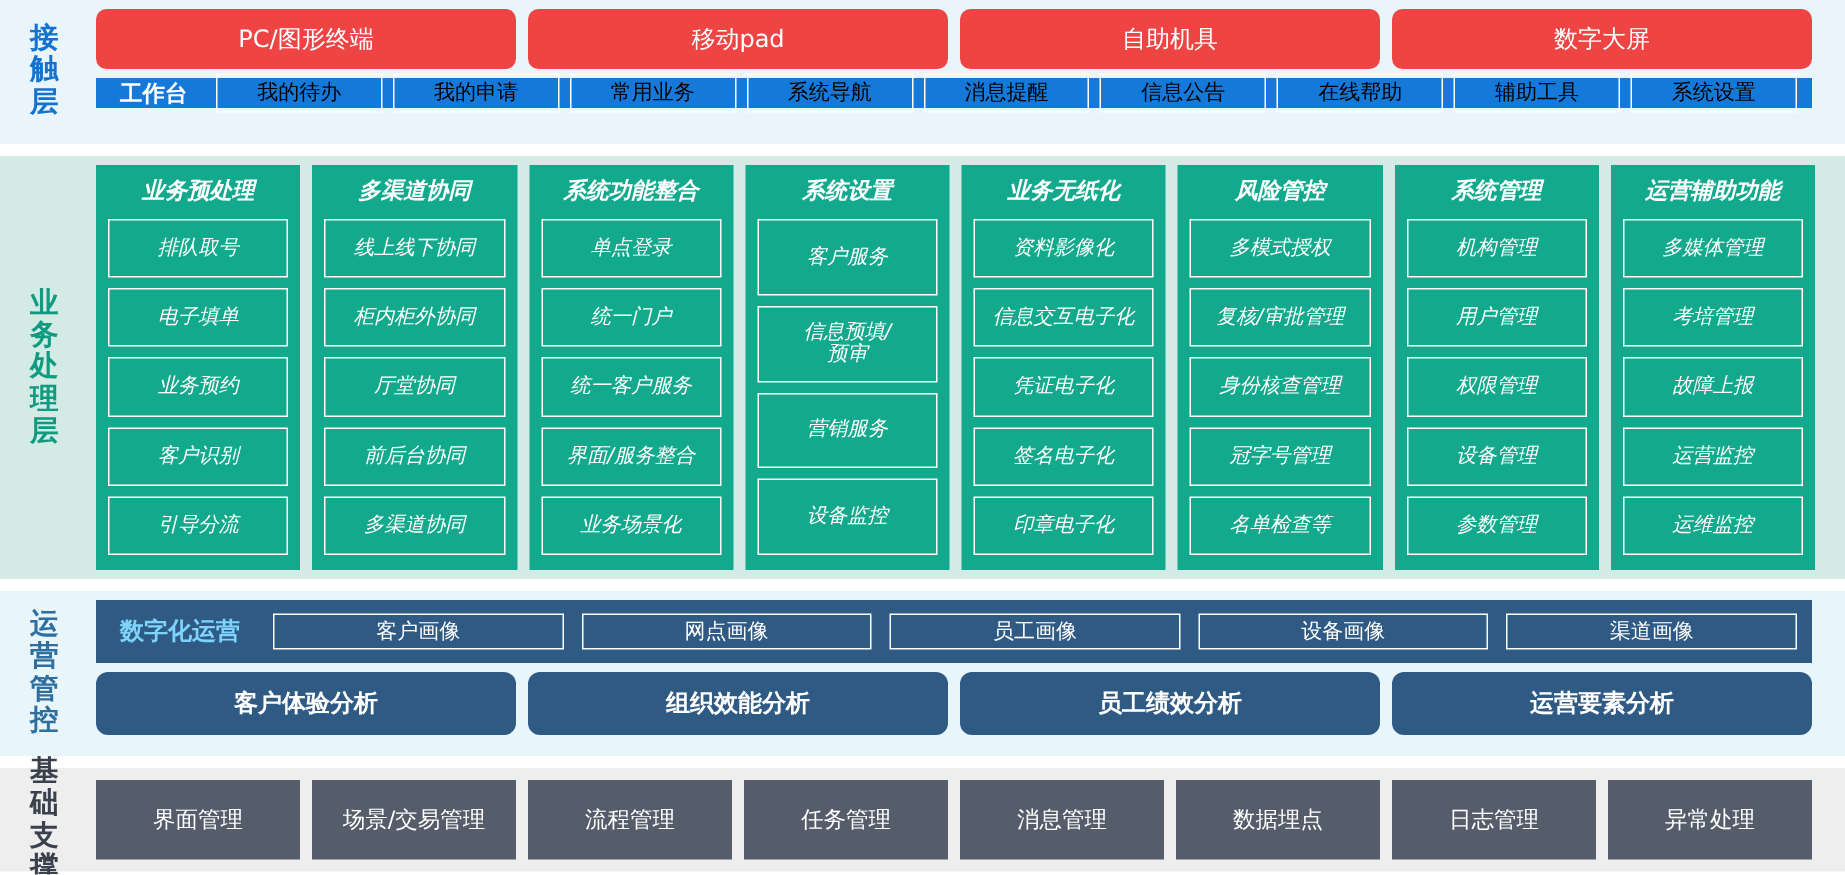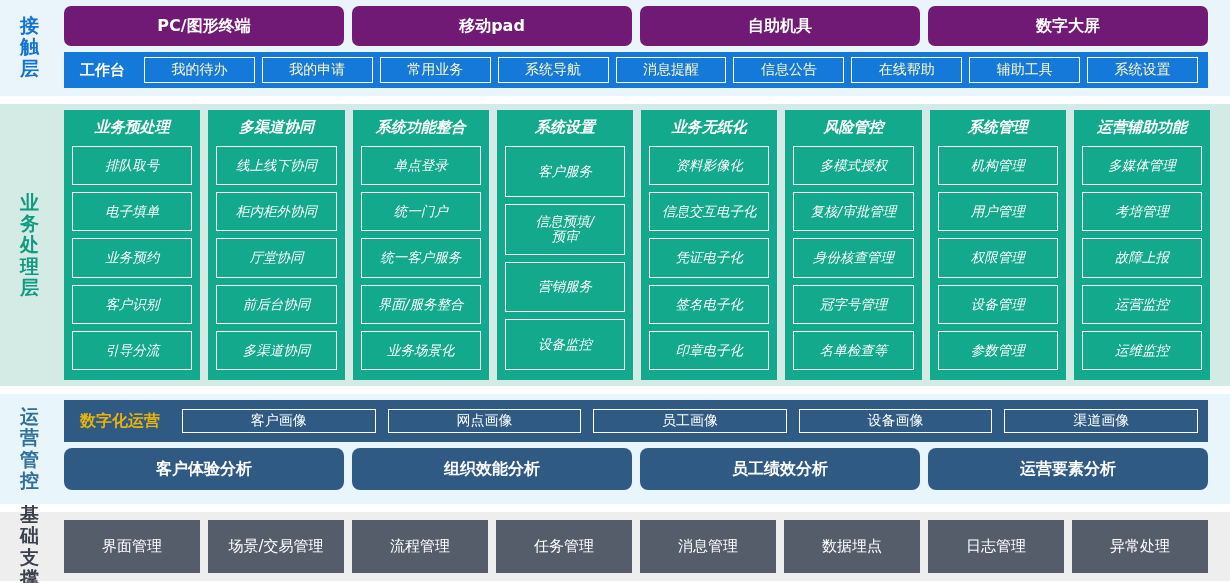--- a/index.html
+++ b/index.html
@@ -56,50 +56,50 @@
   }
   .layer-contact .layer-label { color: #1273d1; }
   .contact-channels {
     display: flex;
     gap: 8px;
     padding: 0 22px 0 4px;
     height: 40px;
   }
   .channel-box {
     flex: 1 1 0;
-    background: #701a75;
+    background: #ef4444;
     border-radius: 7px;
     color: #ffffff;
-    font-weight: bold;
+    font-weight: normal;
     font-size: 16px;
     display: flex;
     align-items: center;
     justify-content: center;
     min-width: 0;
   }
   .contact-bar {
     margin: 6px 22px 0 4px;
     background: #1479d8;
-    height: 36px;
+    height: 20px;
     display: flex;
     align-items: center;
     gap: 7px;
     padding: 0 10px;
   }
   .contact-bar-title {
     color: #ffffff;
     font-weight: bold;
     font-size: 15px;
     padding: 0 12px 0 6px;
     white-space: nowrap;
   }
   .contact-item {
     flex: 1 1 0;
     border: 1px solid #ffffff;
-    color: #fef9c3;
+    color: #000000;
     font-size: 14px;
     height: 26px;
     display: flex;
     align-items: center;
     justify-content: center;
     white-space: nowrap;
     min-width: 0;
   }
 
   
@@ -168,21 +168,21 @@
   .ops-portrait-bar {
     margin: 0 22px 0 4px;
     background: #2f5a84;
     height: 42px;
     display: flex;
     align-items: center;
     gap: 12px;
     padding: 0 10px;
   }
   .ops-bar-title {
-    color: #eab308;
+    color: #7dd3fc;
     font-weight: bold;
     font-size: 16px;
     white-space: nowrap;
     padding: 0 10px 0 6px;
     text-align: center;
   }
   .ops-portrait-item {
     flex: 1 1 0;
     border: 1px solid #ffffff;
     color: #ffffff;

